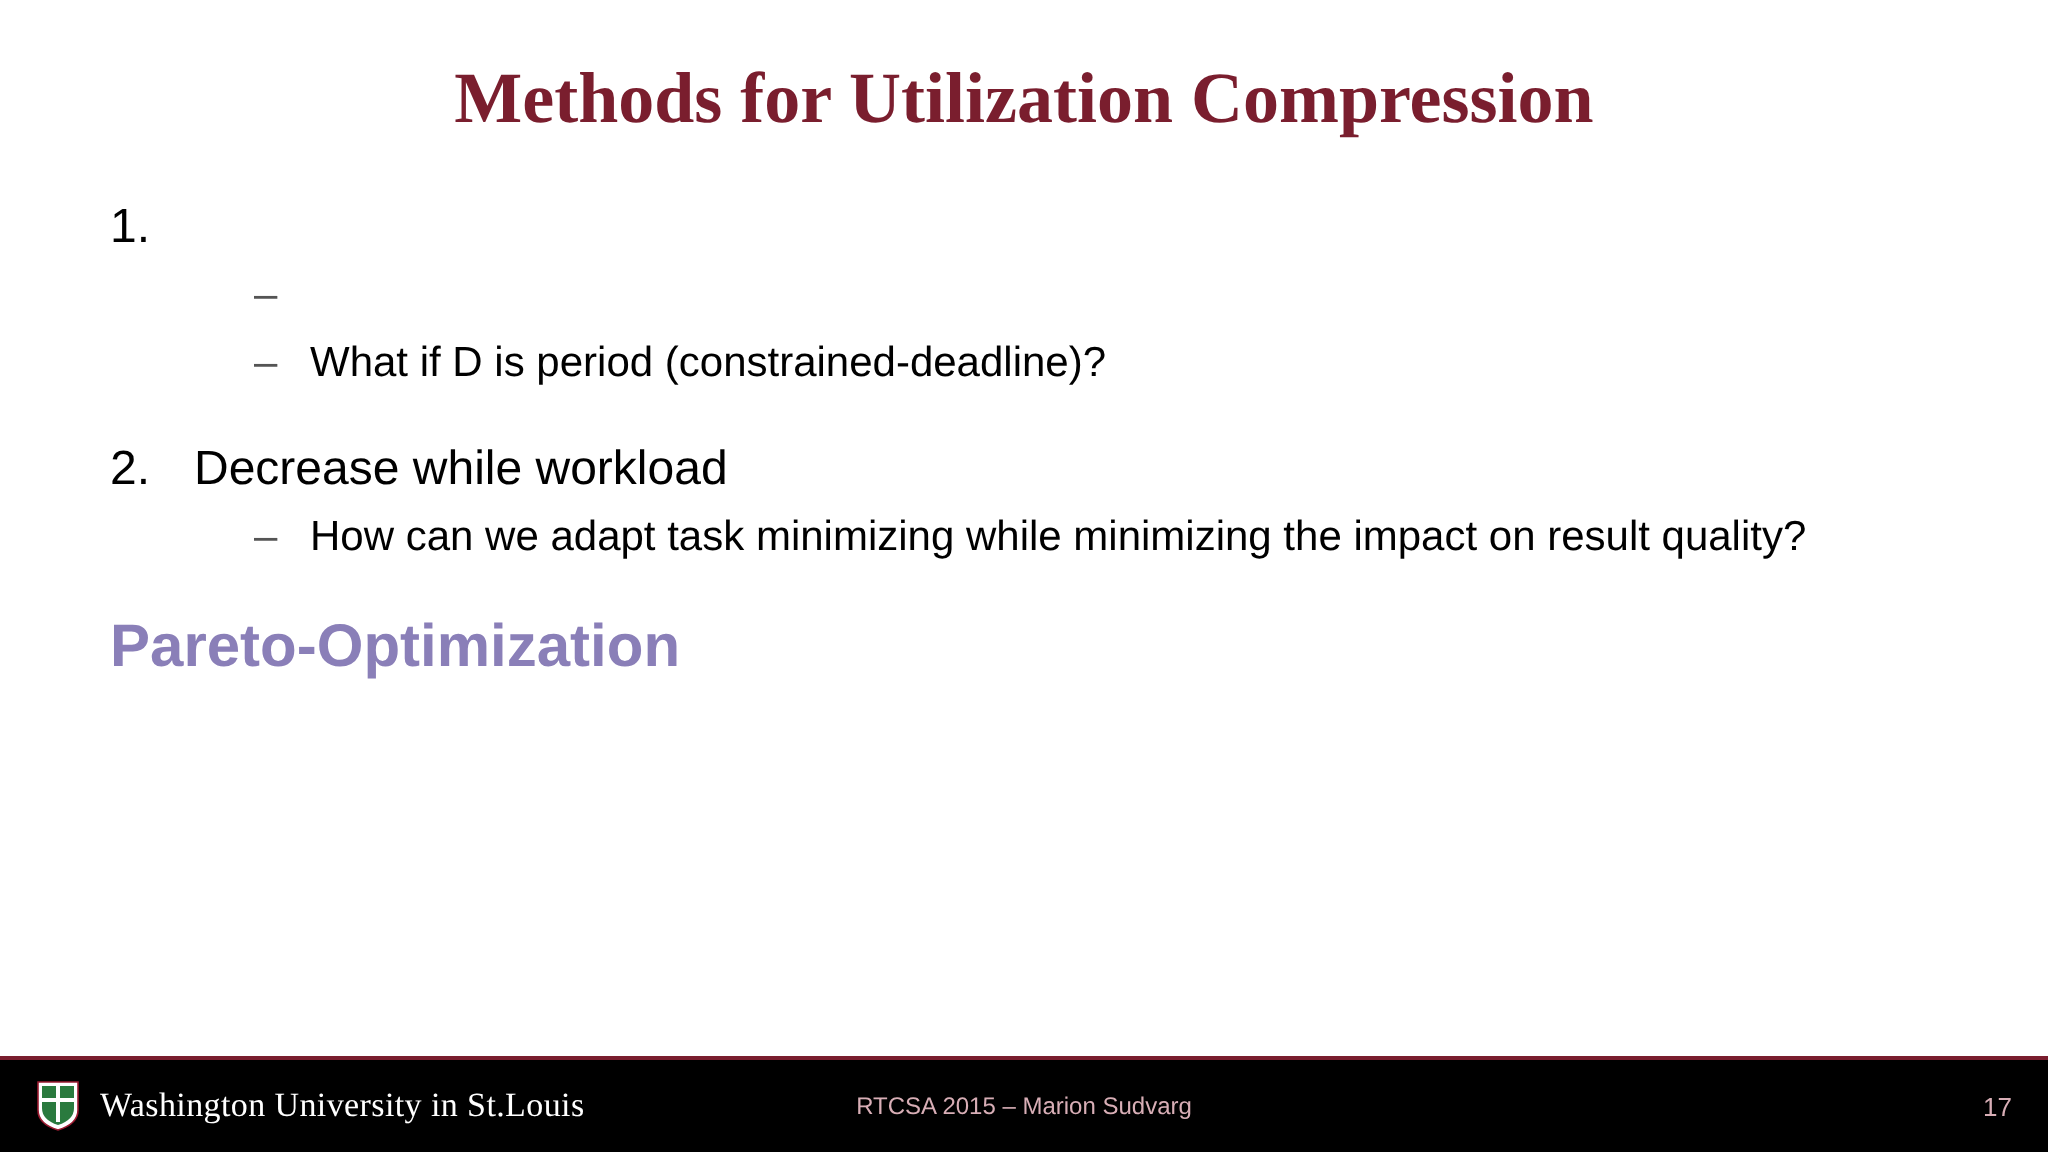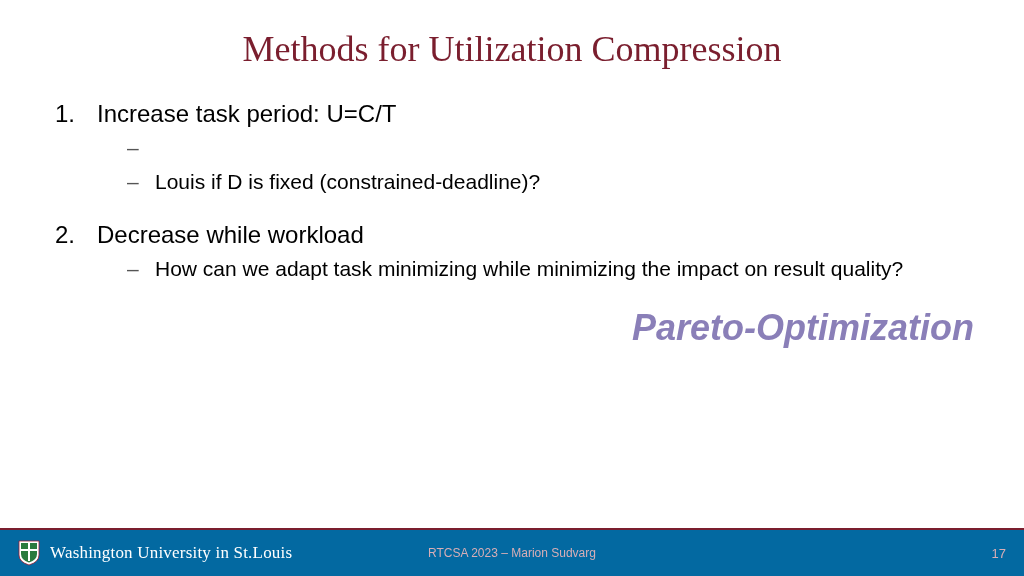--- a/index.html
+++ b/index.html
@@ -17,21 +17,21 @@
       display: flex;
       flex-direction: column;
     }
     .title {
       font-family: Georgia, 'Times New Roman', serif;
       font-size: 36px;
       color: #7a1e2e;
       text-align: center;
       margin-top: 28px;
       margin-bottom: 30px;
-      font-weight: normal;
+      font-weight: bold;
     }
     .content {
       padding: 0 50px 0 55px;
       flex: 1;
     }
     .list-item {
       margin-bottom: 8px;
     }
     .num-item {
       display: flex;
@@ -53,34 +53,33 @@
       color: #000;
       margin-bottom: 6px;
       line-height: 1.35;
     }
     .sub-item .dash {
       width: 28px;
       flex-shrink: 0;
       color: #555;
     }
     .highlight {
-      font-size: 36px;
+      font-size: 30px;
       font-weight: bold;
       color: #8a7fb8;
-      text-align: right;
+      text-align: left;
       margin-top: 18px;
-      font-style: italic;
     }
     .footer {
       position: absolute;
       bottom: 0;
       left: 0;
       right: 0;
       height: 48px;
-      background: #0369a1;
+      background: #000000;
       border-top: 2px solid #7a1e2e;
       display: flex;
       align-items: center;
       padding: 0 18px;
       color: #fff;
     }
     .footer-left {
       display: flex;
       align-items: center;
       gap: 10px;
@@ -125,29 +124,28 @@
 </head>
 <body>
 
 <div class="slide">
   <h1 class="title">Methods for Utilization Compression</h1>
 
   <div class="content">
     <div class="list-item">
       <div class="num-item">
         <span class="num">1.</span>
-        <span>Increase task period: U=C/T</span>
       </div>
       <div class="sub-list">
         <div class="sub-item">
           <span class="dash">–</span>
         </div>
         <div class="sub-item">
           <span class="dash">–</span>
-          <span>Louis if D is fixed (constrained-deadline)?</span>
+          <span>What if D is period (constrained-deadline)?</span>
         </div>
       </div>
     </div>
 
     <div class="list-item">
       <div class="num-item">
         <span class="num">2.</span>
         <span>Decrease while workload</span>
       </div>
       <div class="sub-list">
@@ -168,16 +166,16 @@
           <path d="M1 1 H21 V15 Q21 22 11 25 Q1 22 1 15 Z" fill="#fff" stroke="#9b1b30" stroke-width="0.8"></path>
           <path d="M3 3 H19 V14 Q19 20 11 22.5 Q3 20 3 14 Z" fill="#2a7a3e"></path>
           <rect x="3" y="9" width="16" height="2" fill="#fff"></rect>
           <rect x="10" y="3" width="2" height="18" fill="#fff"></rect>
         </svg>
       </div>
       <div class="uni-block">
         <div class="uni-name">Washington University in St.Louis</div>
       </div>
     </div>
-    <div class="footer-center">RTCSA 2023 – Marion Sudvarg</div>
+    <div class="footer-center">RTCSA 2015 – Marion Sudvarg</div>
     <div class="footer-right">17</div>
   </div>
 </div>
 
 </body></html>

